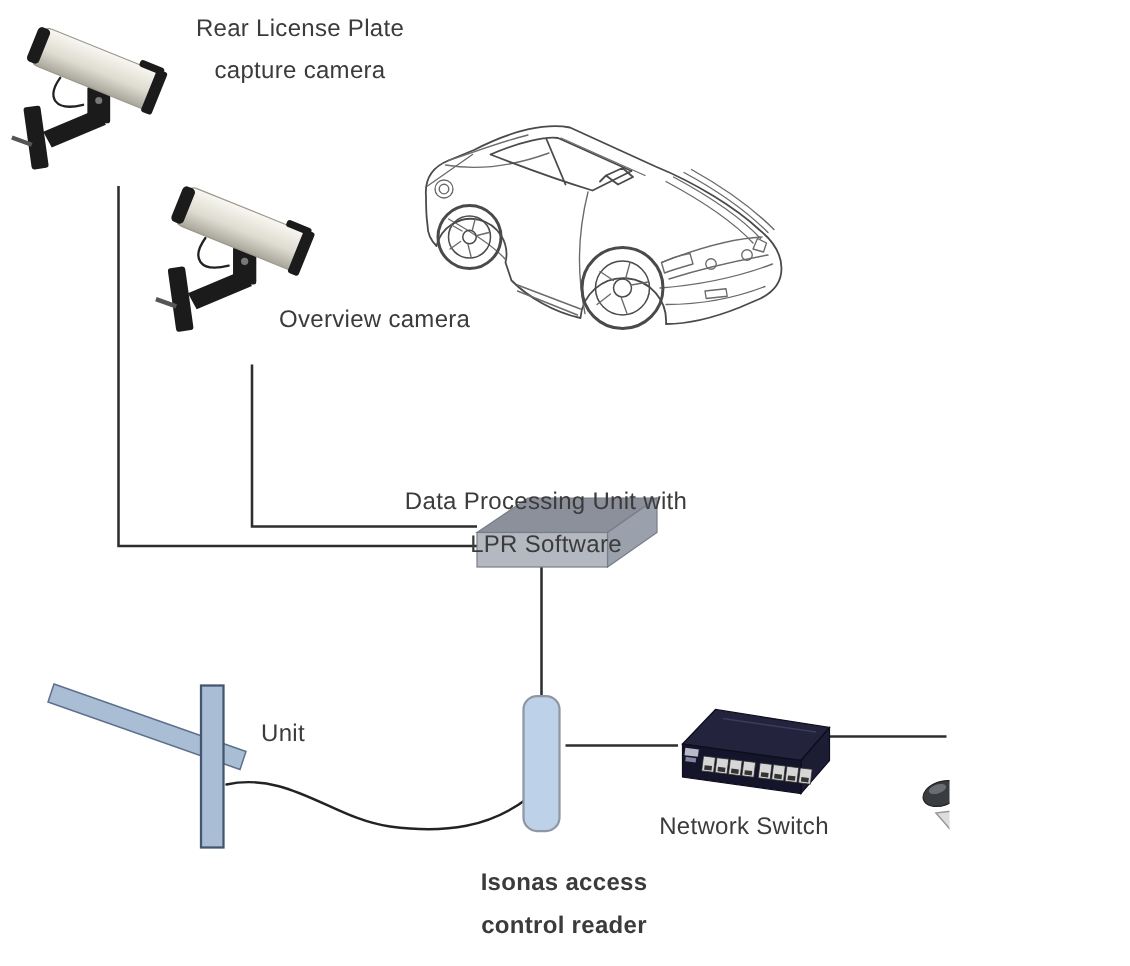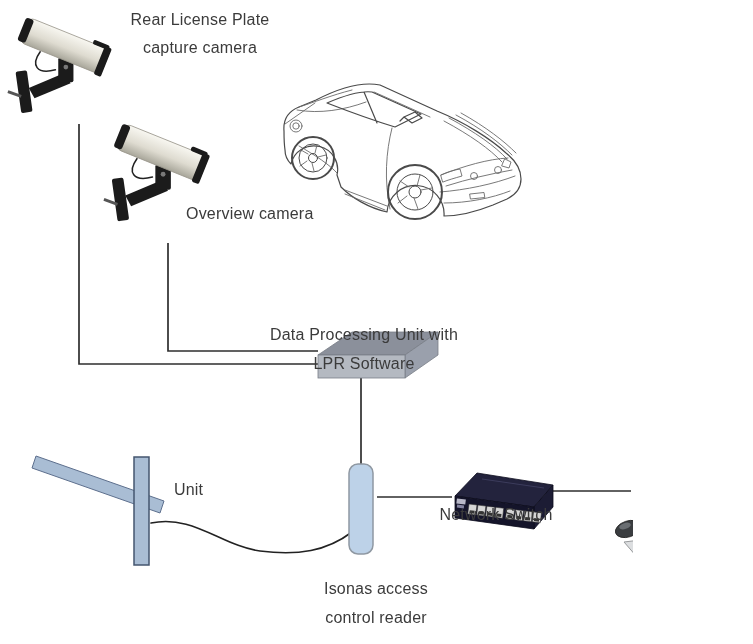--- a/index.html
+++ b/index.html
@@ -156,18 +156,18 @@
   <div class="lbl center" style="left:114px;top:6px;width:172px;">Rear License Plate
 capture camera</div>
 
   <div class="lbl" style="left:186px;top:200px;">Overview camera</div>
 
   <div class="lbl center" style="left:254px;top:276px;width:220px;line-height:29px;margin-top:44px;">Data Processing Unit with
 LPR Software</div>
 
   <div class="lbl" style="left:174px;top:476px;">Unit</div>
 
-  <div class="lbl center" style="left:416px;top:501px;width:160px;">Network Switch</div>
+  <div class="lbl center" style="left:416px;top:538px;width:160px;">Network Switch</div>
 
-  <div class="lbl center" style="left:291px;top:574px;width:170px;line-height:29px;">Isonas access
+  <div class="lbl center" style="left:291px;top:574px;width:170px;line-height:29px;font-weight:bold;">Isonas access
 control reader</div>
 
 </div>
 
 </body></html>

